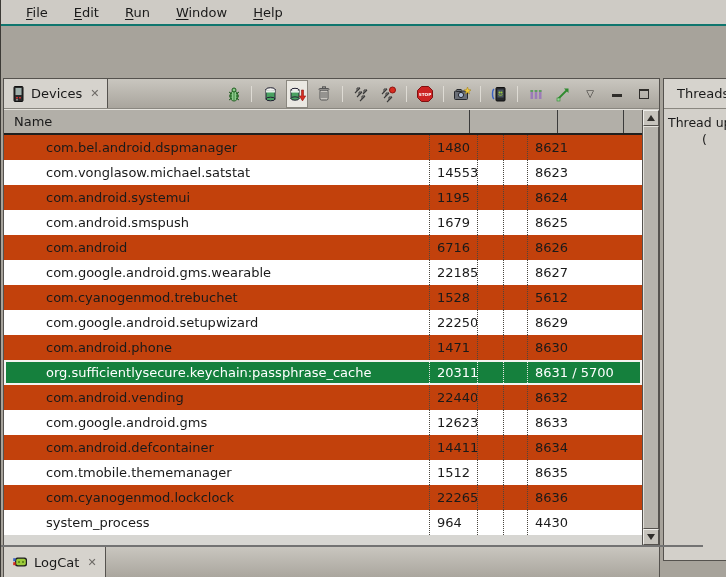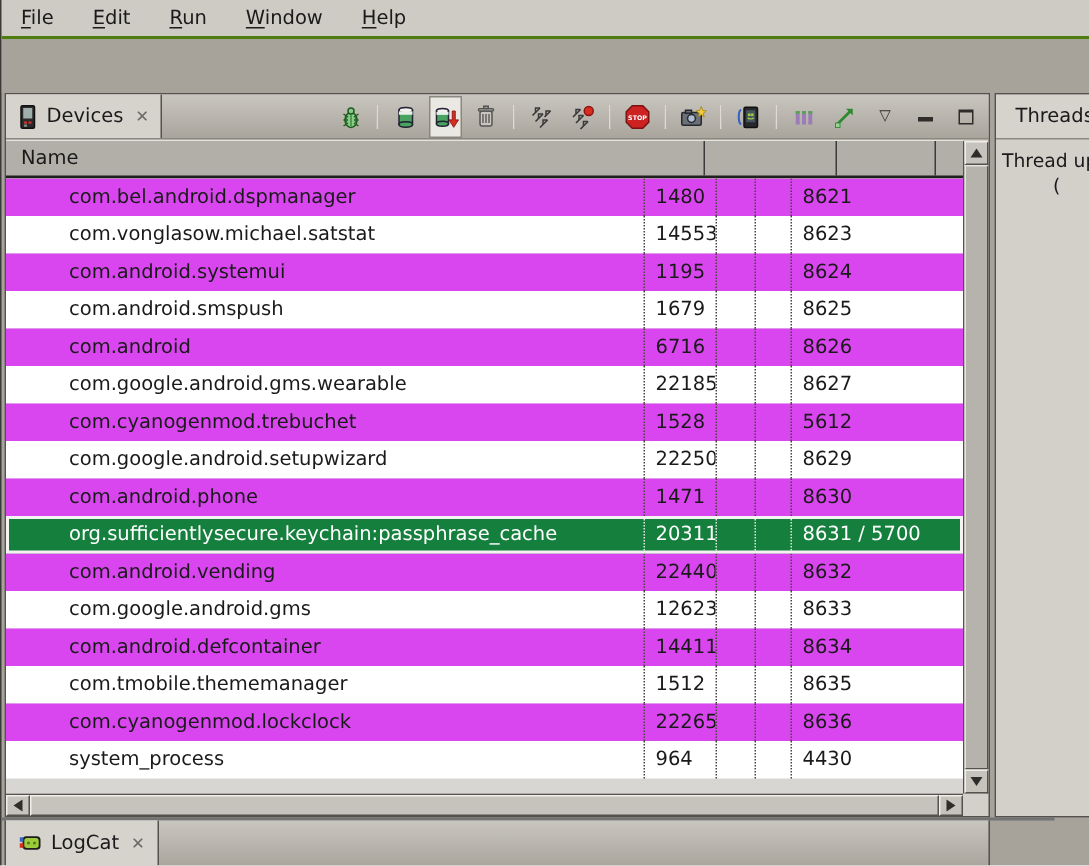--- a/index.html
+++ b/index.html
@@ -1,48 +1,48 @@
 <!DOCTYPE html>
 <html><head>
 <meta charset="utf-8">
 <style>
   html,body{margin:0;padding:0;}
   *{box-sizing:border-box;}
   body{font-family:"DejaVu Sans","Liberation Sans",sans-serif;font-size:13px;color:#1a1a1a;}
   .window{position:relative;width:726px;height:577px;background:#a7a39b;overflow:hidden;border-left:1px solid #3c3a36;}
 
   
-  .menubar{height:26px;background:#cecbc5;border-bottom:2px solid #4d7c0f;display:flex;align-items:center;padding-left:0;}
+  .menubar{height:26px;background:#cecbc5;border-bottom:2px solid #0f766e;display:flex;align-items:center;padding-left:12px;}
   .menu-item{padding:0 13px;cursor:default;}
   .menu-item u{text-decoration:underline;text-underline-offset:2px;}
 
   
   .topstrip{height:36px;background:#a7a39b;}
 
   
-  .main{position:absolute;top:62px;left:0;width:580px;height:483px;}
+  .main{position:absolute;top:78px;left:0;width:580px;height:483px;}
   .panel{position:absolute;top:0;background:#d3d0ca;border:1px solid #55524e;display:flex;flex-direction:column;}
   .panel-devices{left:2px;width:657px;height:483px;}
   .panel-threads{left:662px;width:64px;height:483px;overflow:hidden;}
 
   
   .tabbar{height:30px;background:linear-gradient(#c9c6bf,#a9a59d);border-bottom:1px solid #8a8780;display:flex;align-items:stretch;flex:0 0 auto;position:relative;}
   .tab{display:flex;align-items:center;gap:5px;padding:0 8px;background:#d6d3cd;border-right:1px solid #55524e;white-space:nowrap;}
   .tab .close{color:#6d6a66;font-size:11px;font-weight:bold;margin-left:3px;}
   .toolbar{position:absolute;right:4px;top:0;height:30px;display:flex;align-items:center;gap:5px;}
   .tbtn{width:22px;height:24px;display:flex;align-items:center;justify-content:center;}
   .tbtn.active{background:#eae8e2;border:1px solid #8a877f;height:28px;}
   .tsep{width:1px;height:16px;background:#8a877f;border-right:1px solid #dedbd4;margin:0 2px;}
 
   
   .thead{flex:0 0 26px;background:#b2afa8;border-top:1px solid #e6e4de;border-bottom:2px solid #1f1f1f;display:flex;margin-right:17px;gap:40px;}
   .thead .cell{border-left:1px solid #3b3b3b;}
   .thead .cell:first-child{border-left:none;padding-left:10px;display:flex;align-items:center;}
   .tbody{flex:1 1 auto;background:#d7d6d2;overflow:hidden;margin-right:17px;position:relative;}
-  .trow{display:flex;height:25px;background:#d946ef;}
+  .trow{display:flex;height:25px;background:#c2410c;}
   .trow.alt{background:#ffffff;}
   .trow .cell{display:flex;align-items:center;overflow:hidden;white-space:nowrap;border-left:1px dotted #4a463f;height:100%;padding-left:7px;}
   .trow .cell.name-cell{border-left:none;padding-left:42px;}
   .cell.name-cell{width:425px;flex:0 0 425px;}
   .cell.pid-cell{width:48px;flex:0 0 48px;}
   .cell.c2{width:26px;flex:0 0 26px;padding-left:0;}
   .cell.c3{width:24px;flex:0 0 24px;padding-left:0;}
   .cell.port-cell{flex:1 1 auto;}
   .trow.selected{background:#15803d;color:#ffffff;outline:2px solid #f4f3f1;outline-offset:-2px;}
   .trow.selected .cell{border-left-color:#e8e7e4;}

